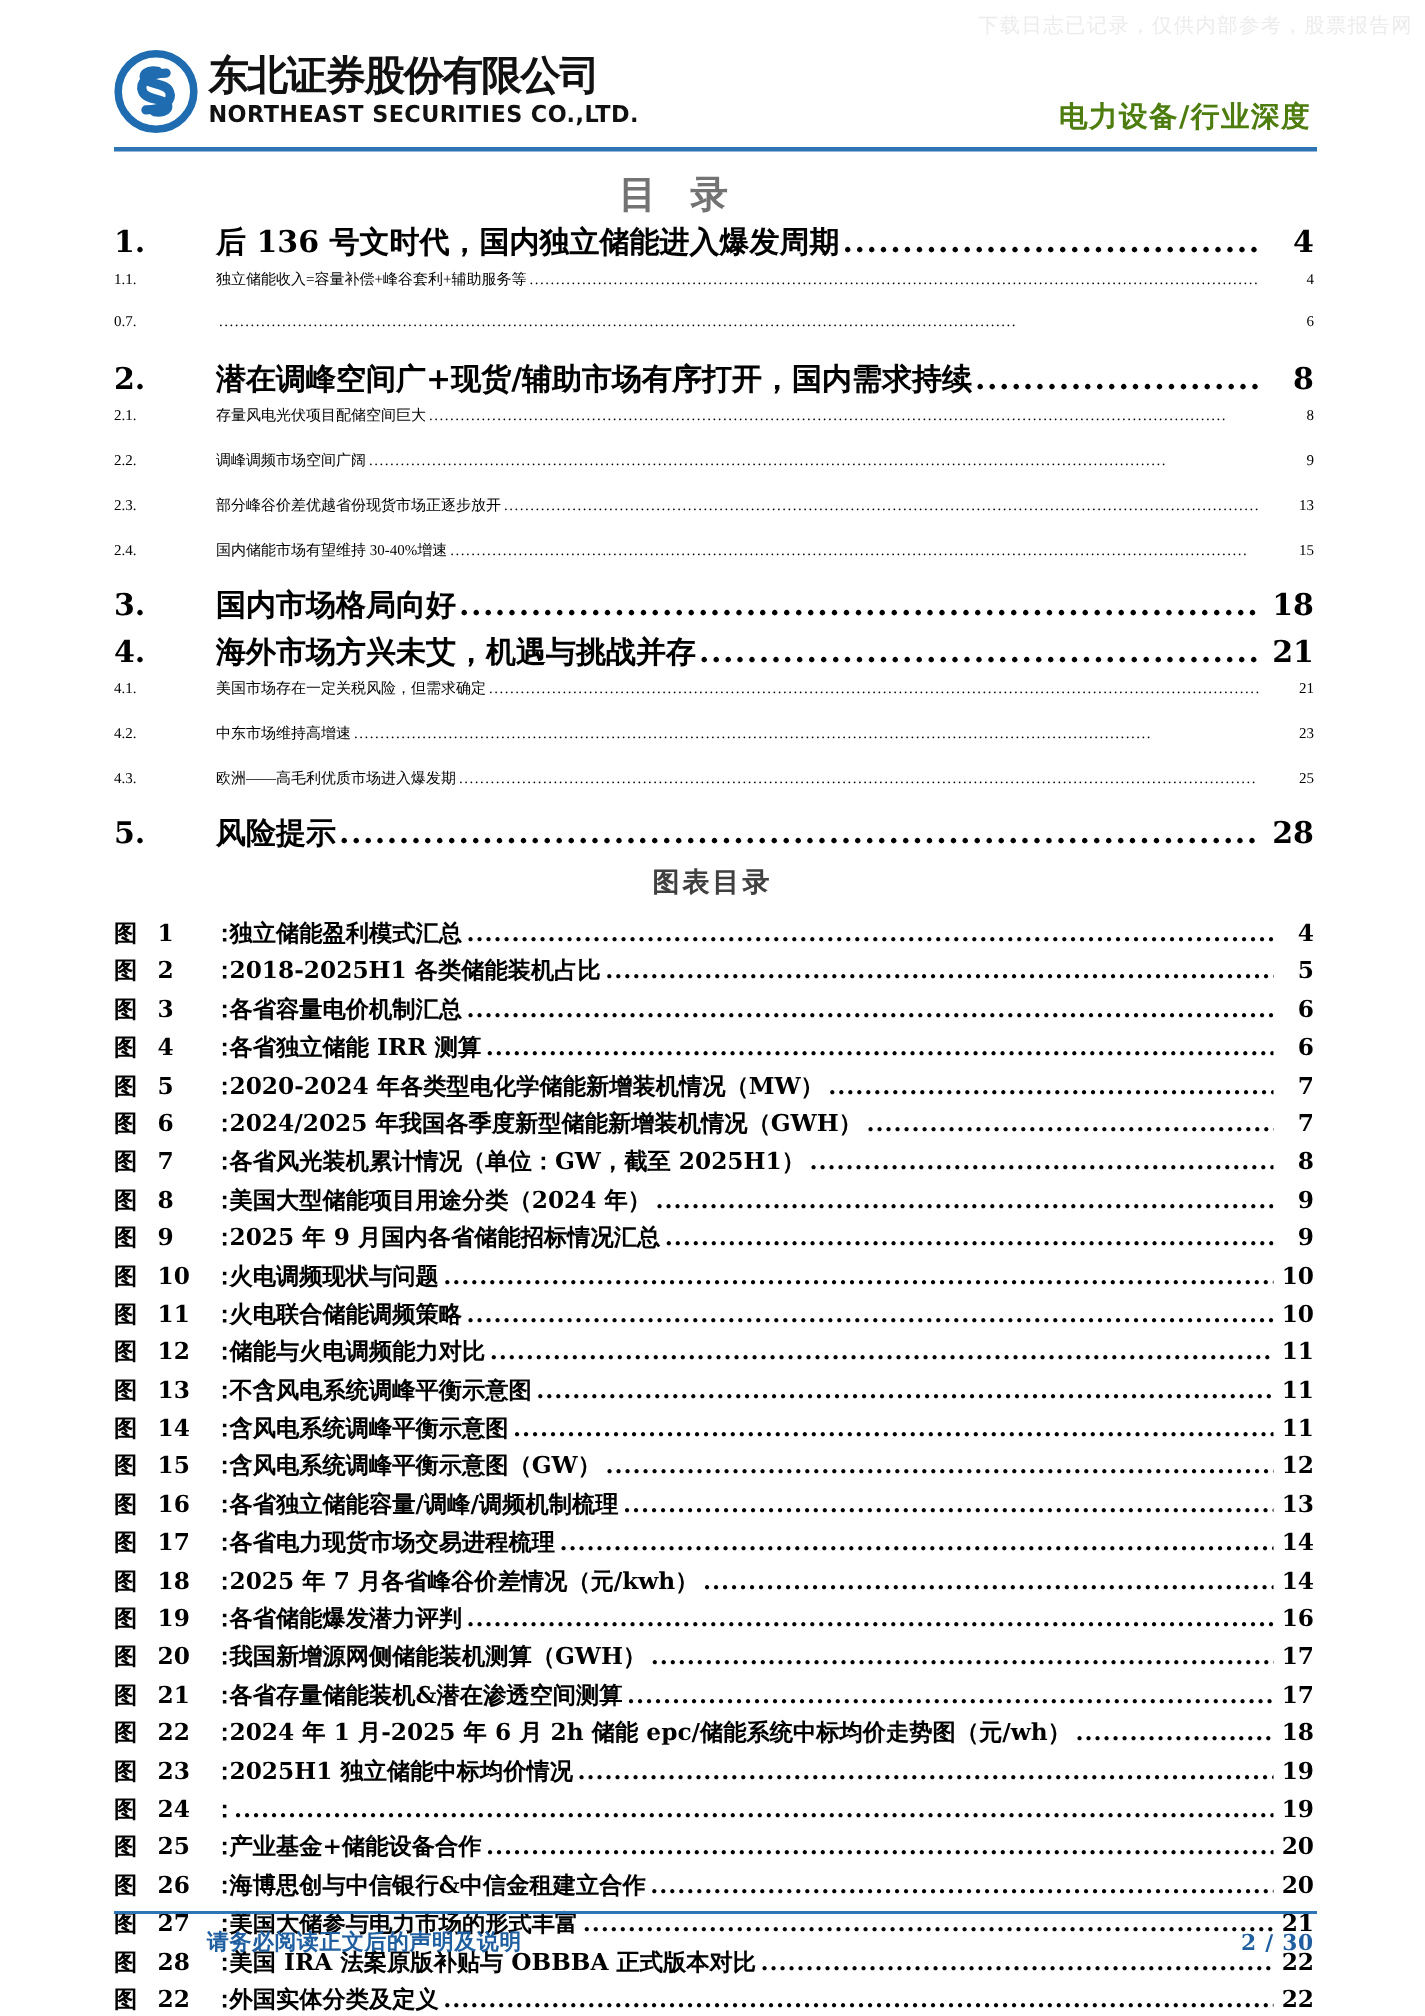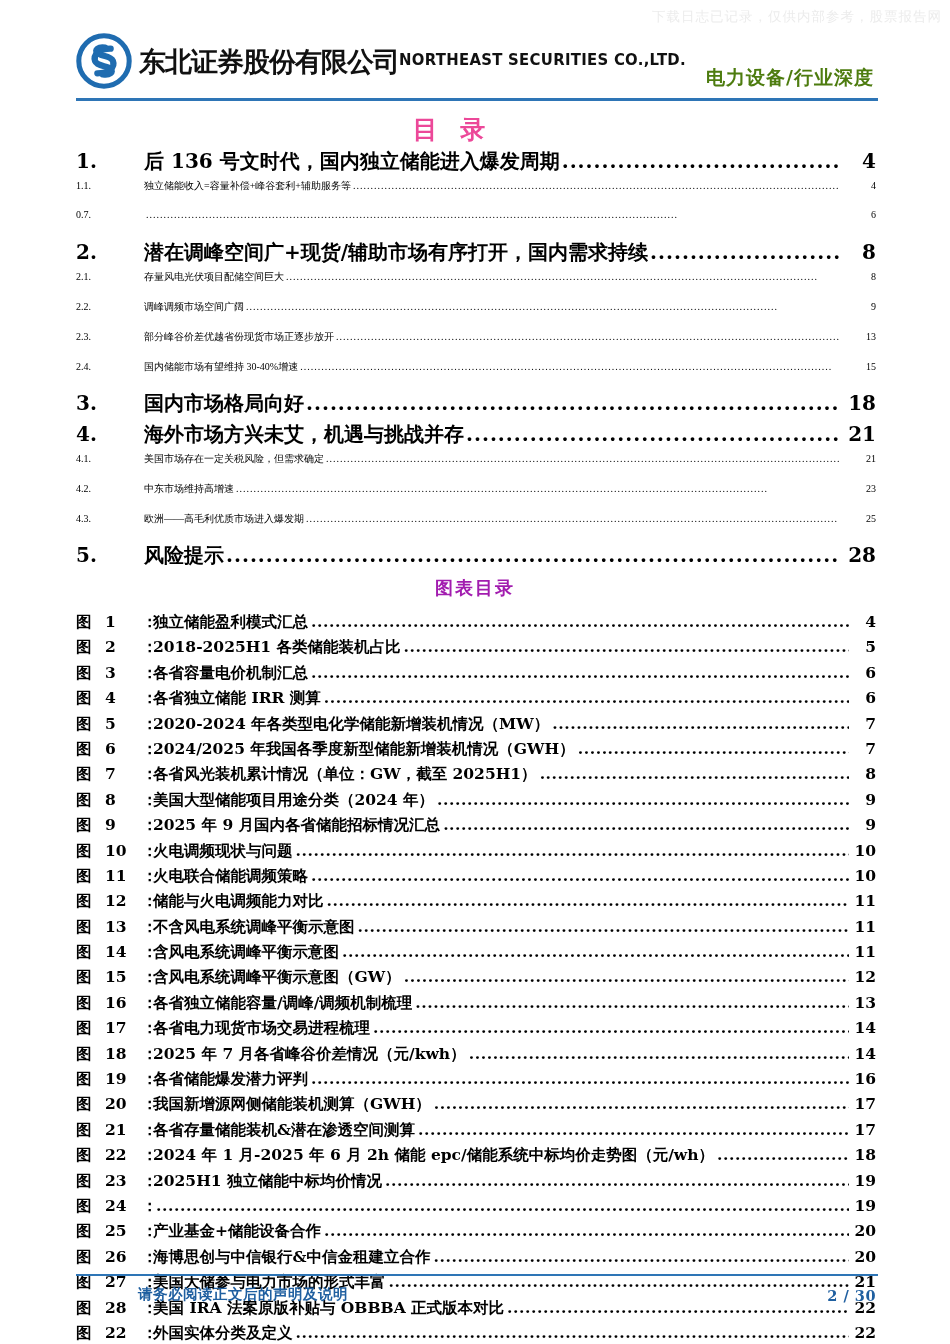--- a/index.html
+++ b/index.html
@@ -44,20 +44,21 @@
     align-items: center;
   }
   .logo-mark {
     width: 56px;
     height: 56px;
     flex: 0 0 56px;
   }
   .logo-text {
     margin-left: 7px;
     display: flex;
+    flex-direction: column;
     justify-content: center;
     line-height: 1;
   }
   .logo-cn {
     font-family: "DejaVu Sans", "Liberation Sans", sans-serif;
     font-size: 27px;
     font-weight: bold;
     color: #111111;
     letter-spacing: -1px;
     white-space: nowrap;
@@ -97,33 +98,33 @@
   .doc-title {
     position: absolute;
     top: 113px;
     left: 0;
     width: 905px;
     text-align: center;
     font-family: "DejaVu Serif", "Liberation Serif", serif;
     font-size: 25px;
     font-weight: bold;
     letter-spacing: 7px;
-    color: #ec4899;
+    color: #737373;
   }
   .figs-title {
     position: absolute;
     top: 576px;
     left: 0;
     width: 950px;
     text-align: center;
     font-family: "DejaVu Serif", "Liberation Serif", serif;
     font-size: 18px;
     font-weight: bold;
     letter-spacing: 2px;
-    color: #a21caf;
+    color: #404040;
   }
 
   
   .toc {
     position: absolute;
     top: 148px;
     left: 76px;
     width: 800px;
   }
   .toc-row {

